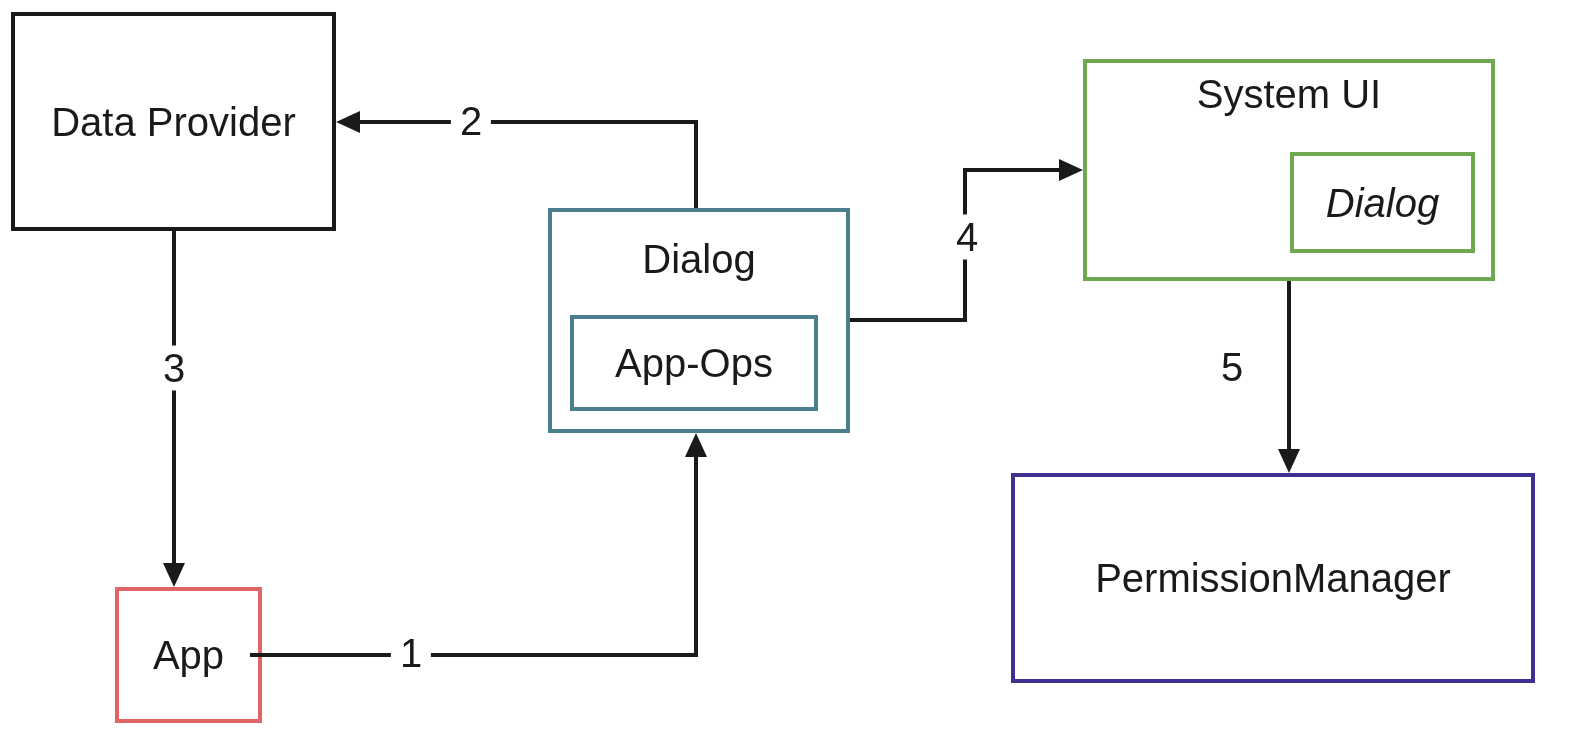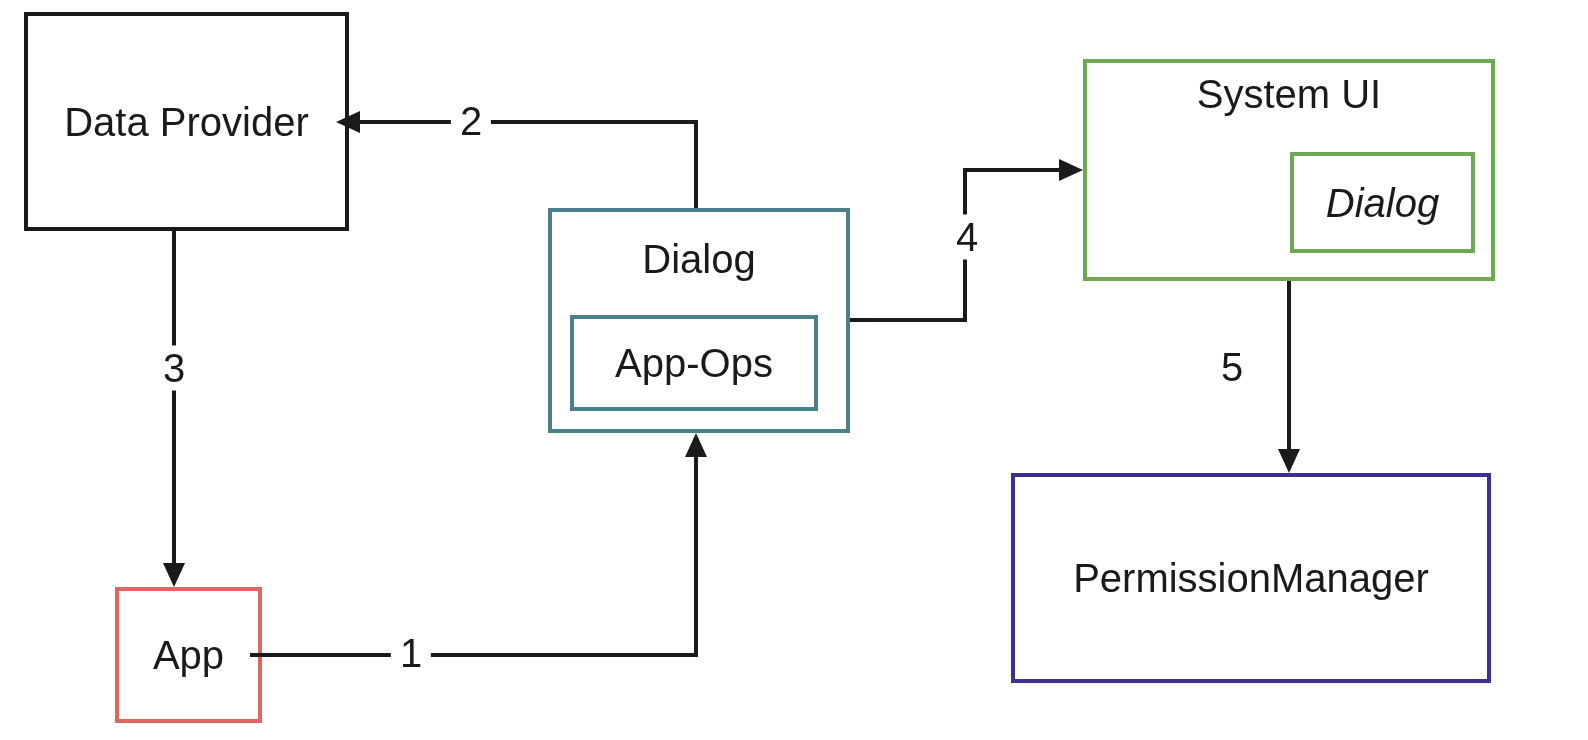--- a/index.html
+++ b/index.html
@@ -47,27 +47,27 @@
     position: absolute;
     transform: translate(-50%, -50%);
     background: #ffffff;
     font-size: 40px;
     padding: 0 9px;
     color: #1a1a1a;
     white-space: nowrap;
   }
 
   
-  #box-data-provider      { left: 24px;   top: 12px;  width: 325px; height: 219px; }
+  #box-data-provider      { left: 11px;   top: 12px;  width: 325px; height: 219px; }
   #box-app                { left: 115px;  top: 587px; width: 147px; height: 136px; }
   #box-system             { left: 548px;  top: 208px; width: 302px; height: 225px; padding-top: 24px; }
   #box-app-ops            { left: 570px;  top: 315px; width: 248px; height: 96px;  }
   #box-system-ui          { left: 1083px; top: 59px;  width: 412px; height: 222px; padding-top: 8px; }
   #box-dialog             { left: 1290px; top: 152px; width: 185px; height: 101px; font-style: italic; }
-  #box-permission-manager { left: 1011px; top: 473px; width: 480px; height: 210px; }
+  #box-permission-manager { left: 1011px; top: 473px; width: 524px; height: 210px; }
 </style>
 </head>
 <body>
 
 <div class="canvas">
 
   <div class="box" id="box-data-provider" style="border-color: rgb(26, 26, 26);">
     <span>Data Provider</span>
   </div>
 

